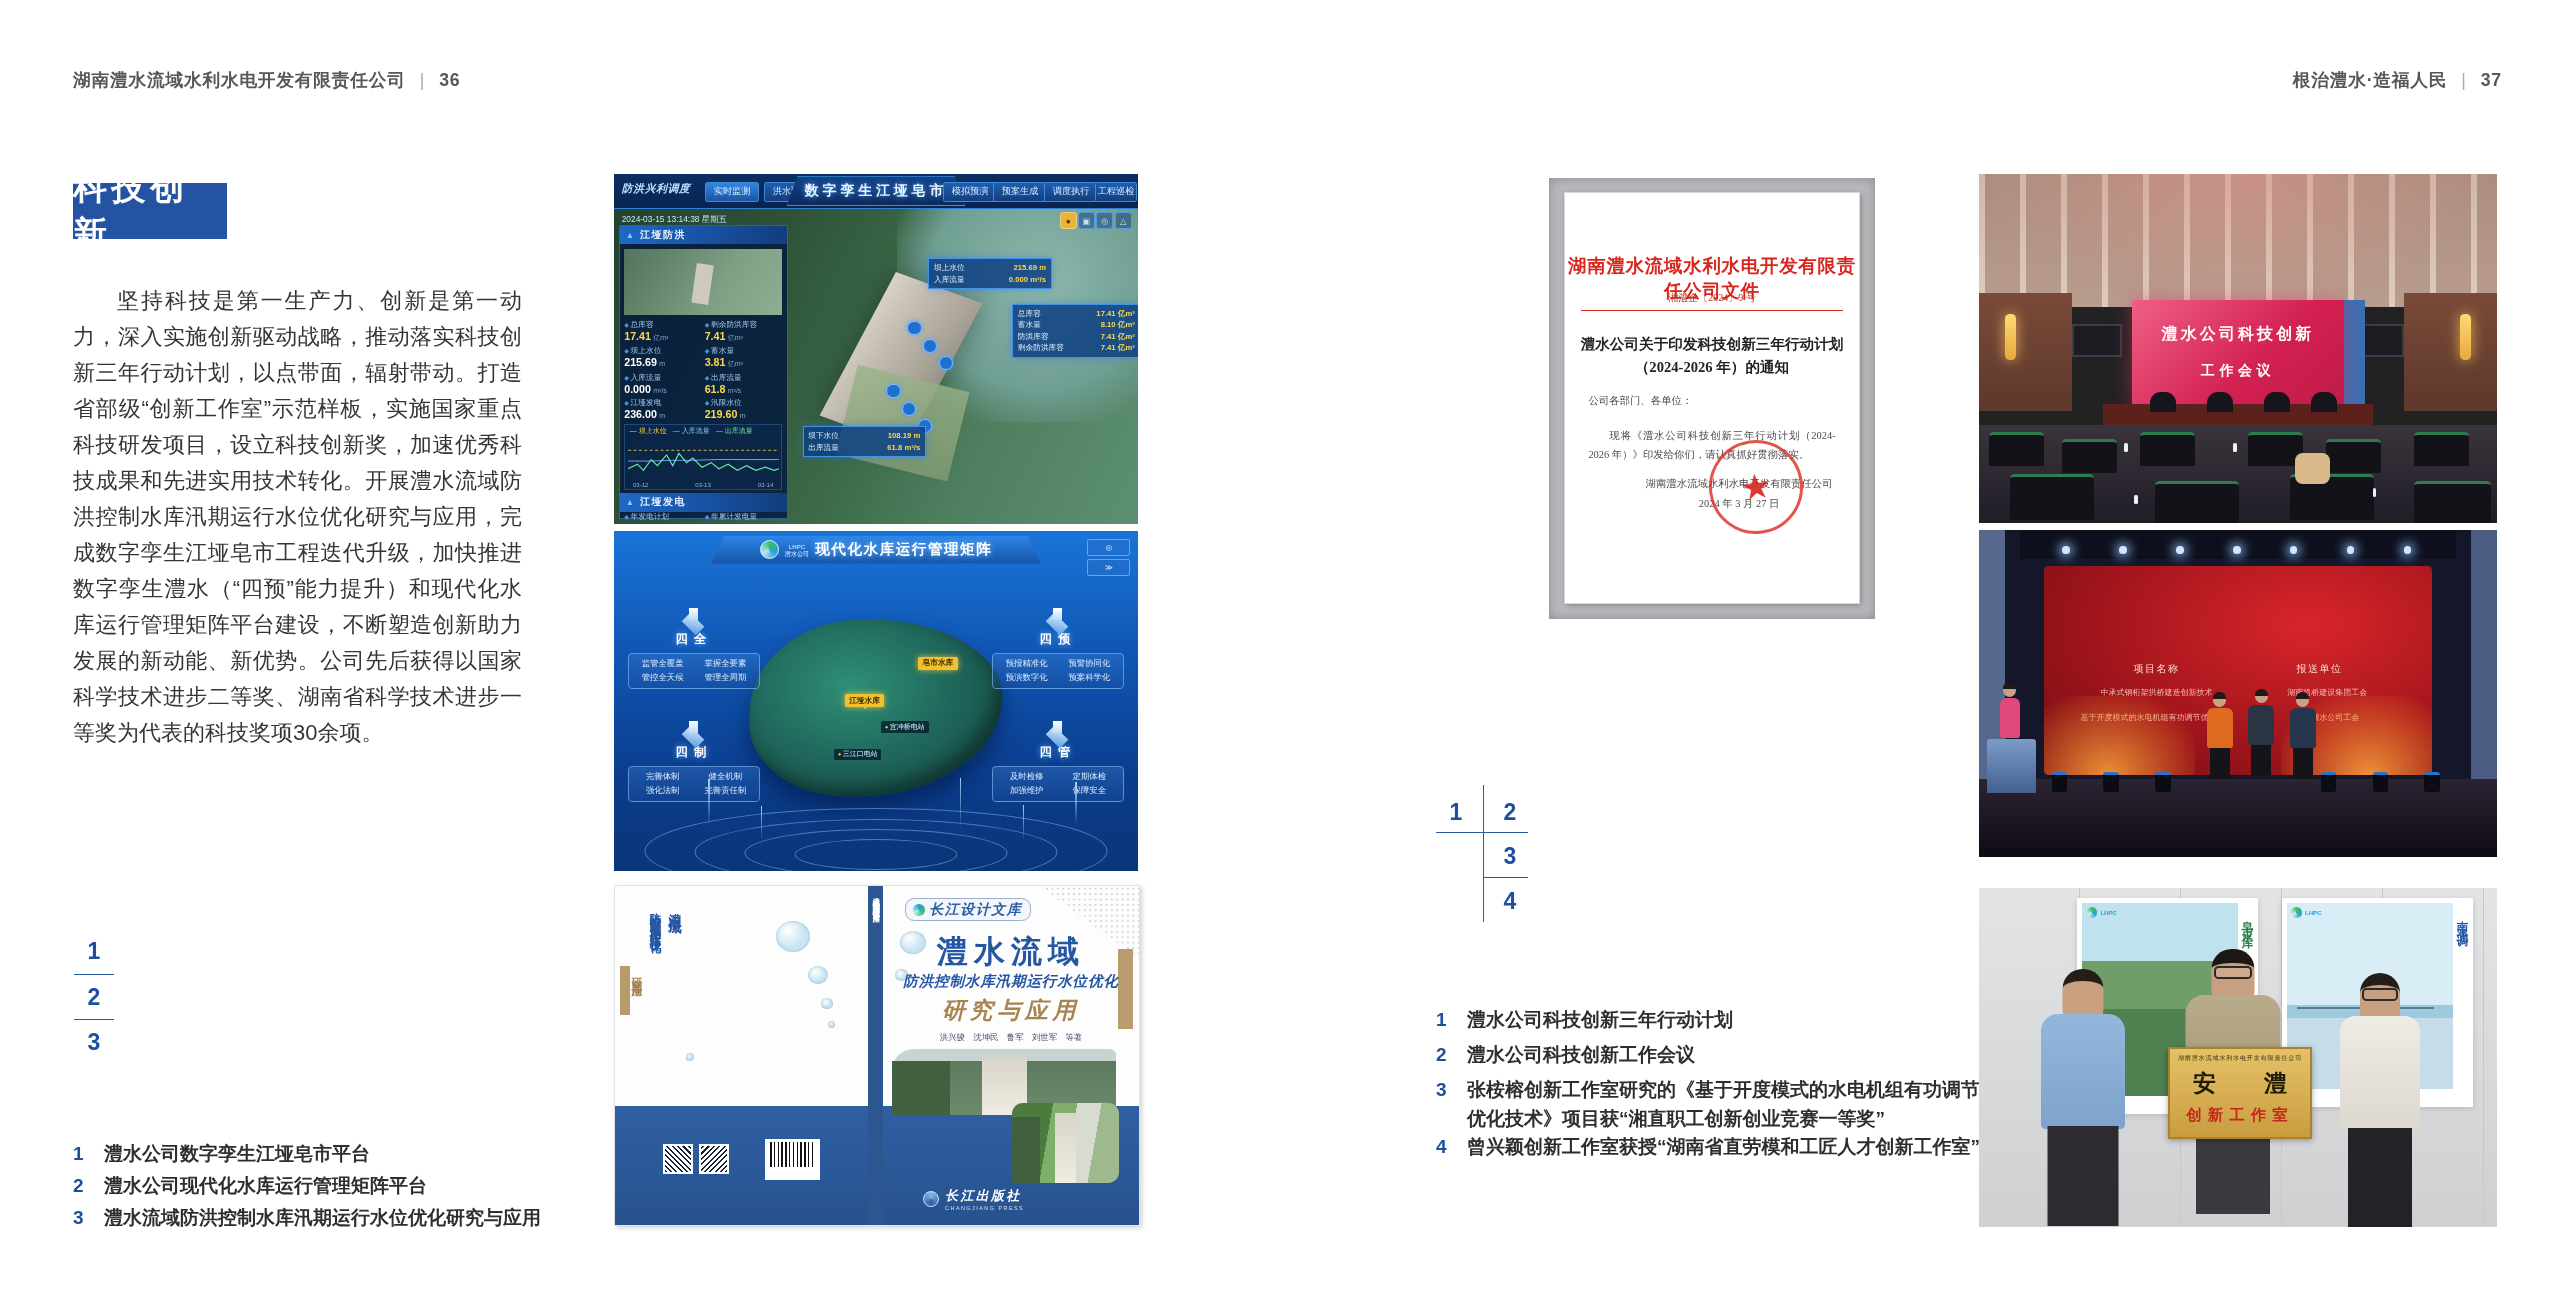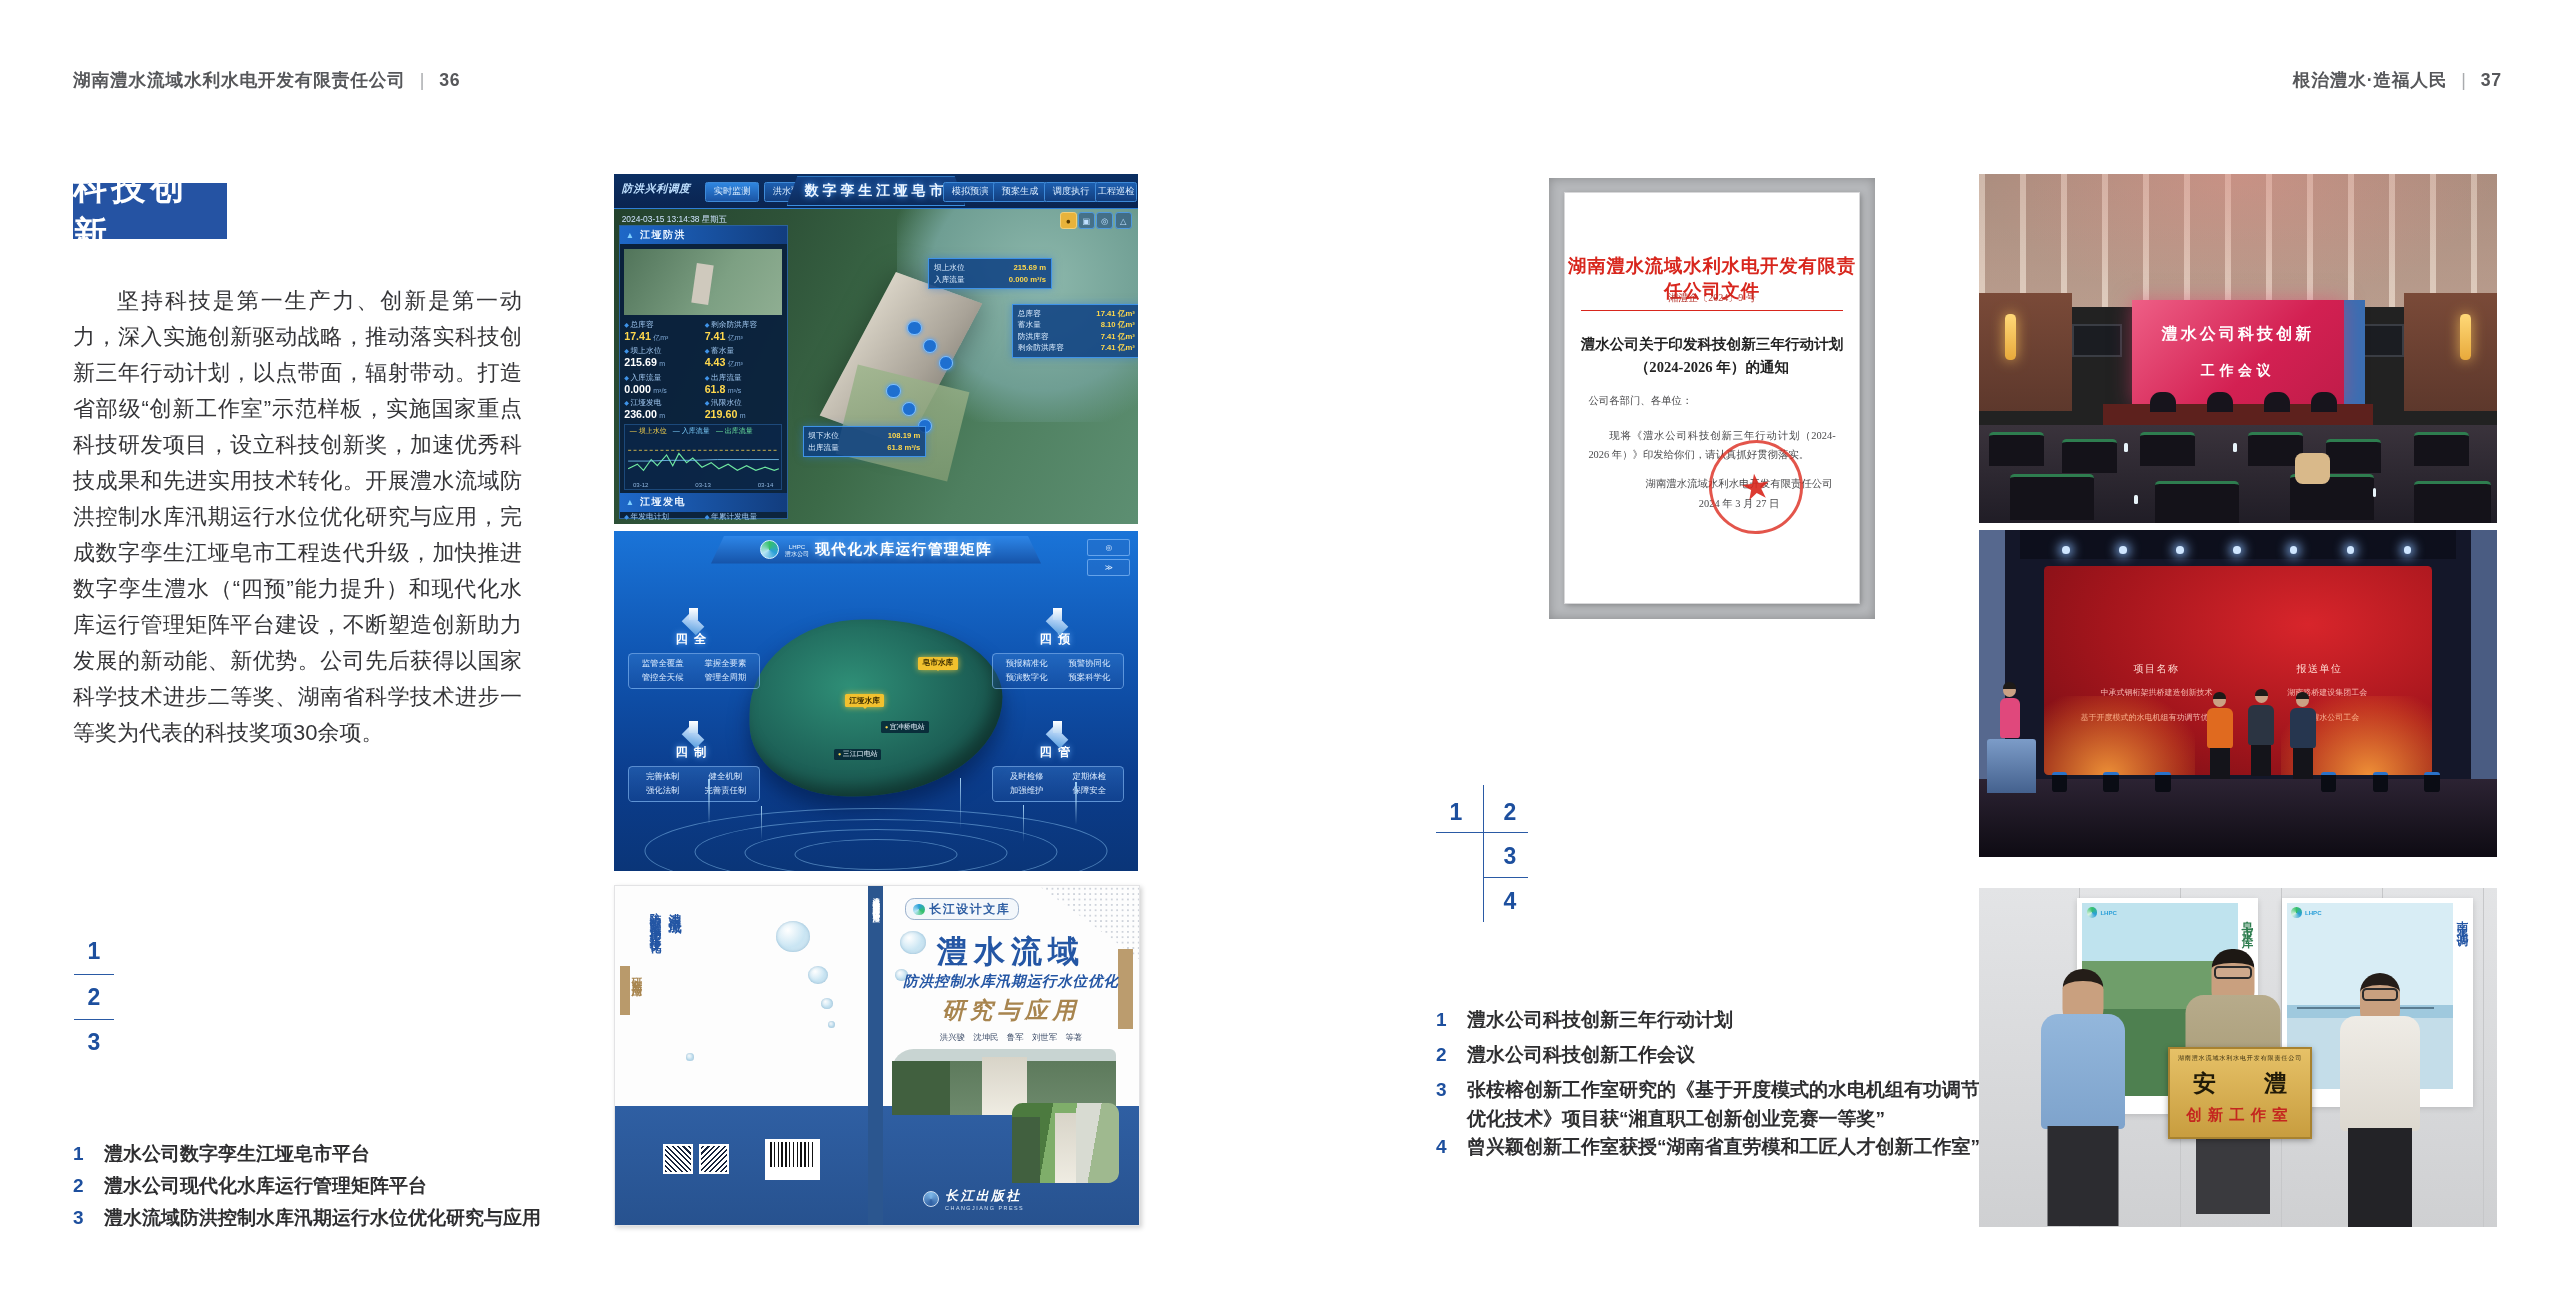--- a/index.html
+++ b/index.html
@@ -74,21 +74,21 @@
   .bk-band{position:absolute;left:0;right:0;top:220px;bottom:0;background:linear-gradient(#2f5fa3,#27528f);}
   .bk-spine{position:absolute;left:253px;top:0;width:15.4px;height:100%;background:#2b568f;}
   .bk-spine .st{writing-mode:vertical-rl;color:#fff;font-size:7px;font-weight:bold;letter-spacing:0.8px;margin:6.1px auto 0;display:block;height:192px;}
   .bk-vtitle{writing-mode:vertical-rl;font-weight:bold;color:#2456a4;letter-spacing:2.3px;}
   .drop{position:absolute;border-radius:50%;background:radial-gradient(circle at 35% 30%,rgba(255,255,255,.95),rgba(160,210,235,.55) 55%,rgba(110,170,205,.3));box-shadow:inset 0 0 3.1px rgba(80,140,180,.5);}
   .qr{position:absolute;width:26px;height:26px;background:repeating-linear-gradient(45deg,#16223a 0 1.5px,#fff 1.5px 3.8px);border:2.3px solid #fff;}
   .barcode{position:absolute;width:55px;height:38px;background:#fff;display:flex;align-items:flex-start;justify-content:center;padding-top:3.1px;}
   .barcode i{display:block;width:45px;height:24.6px;background:repeating-linear-gradient(90deg,#111 0 1.5px,#fff 1.5px 3.8px);}
   .bk-badge{position:absolute;display:flex;align-items:center;gap:4.6px;border:0.8px solid #9ab0cc;border-radius:9.2px;padding:1.5px 7.7px;background:#f3f7fb;}
   .bk-badge .lg{width:11.5px;height:11.5px;border-radius:50%;background:conic-gradient(#2a9fd8,#35c06a,#b8e6f5,#2a9fd8);}
-  .bk-badge .t{font-size:12px;color:#2f5fa3;font-weight:bold;letter-spacing:1.5px;}
+  .bk-badge .t{font-size:14px;color:#2f5fa3;font-weight:bold;letter-spacing:1.5px;font-style:italic;}
   .halftone{position:absolute;right:0;top:0;width:100px;height:73px;background-image:radial-gradient(#c2c8d2 0.9px,transparent 0.9px);background-size:5.4px 5.4px;clip-path:polygon(100% 0,0 0,100% 100%);opacity:.8;}
   .bk-photo{position:absolute;background:linear-gradient(180deg,#c8d4d2 0%,#c8d4d2 18%,#5d7a5c 18%,#6e8a6d 100%);}
   .bk-photo:before{content:"";position:absolute;left:40%;top:12%;width:20%;height:88%;background:linear-gradient(#d8d4c8,#efece2);}
   .bk-photo:after{content:"";position:absolute;left:0;top:18%;width:26%;height:82%;background:#41603f;}
   .bk-pub{position:absolute;display:flex;align-items:center;gap:6.1px;}
   .bk-pub .lg{width:14px;height:14px;border-radius:50%;border:1.5px solid #cfe0f2;background:conic-gradient(#7fb8e8,#2f5fa3,#7fb8e8);}
   .bk-pub .cn{font-family:"DejaVu Serif",serif;font-style:italic;font-weight:bold;font-size:13px;color:#ffffff;letter-spacing:2.3px;}
   .bk-pub .en{font-size:5.4px;color:#cfe0f2;letter-spacing:1.5px;}
   
   .doc-outer{background:#b7b9bc;box-shadow:inset 0 0 10.7px rgba(0,0,0,.25);}
@@ -212,21 +212,21 @@
       <div class="scell">
           <div class="slab">剩余防洪库容</div>
           <div class="sval"><span>7.41</span><span class="u">亿m³</span></div>
         </div>
       <div class="scell">
           <div class="slab">坝上水位</div>
           <div class="sval" style="color:#fff;"><span>215.69</span><span class="u">m</span></div>
         </div>
       <div class="scell">
           <div class="slab">蓄水量</div>
-          <div class="sval"><span>4.43</span><span class="u">亿m³</span></div>
+          <div class="sval"><span>3.81</span><span class="u">亿m³</span></div>
         </div>
       <div class="scell">
           <div class="slab">入库流量</div>
           <div class="sval" style="color:#fff;"><span>0.000</span><span class="u">m³/s</span></div>
         </div>
       <div class="scell">
           <div class="slab">出库流量</div>
           <div class="sval"><span>61.8</span><span class="u">m³/s</span></div>
         </div>
       <div class="scell">

